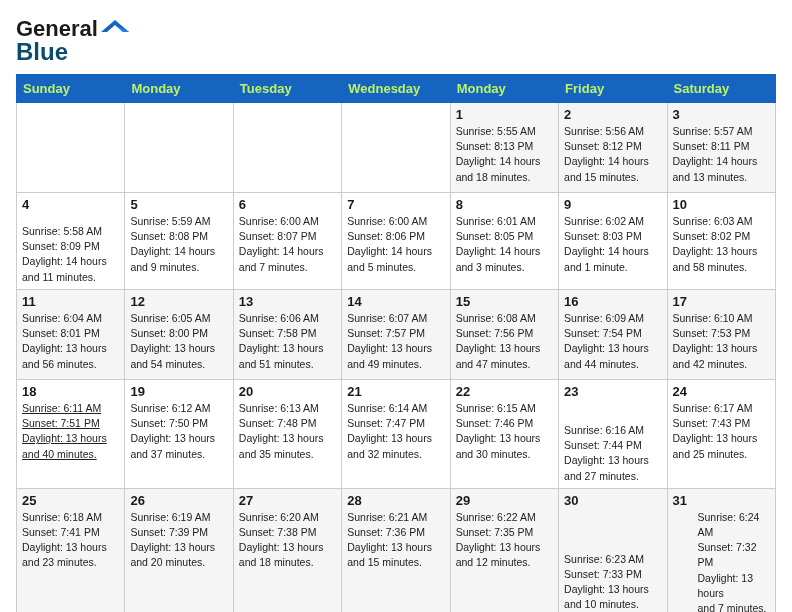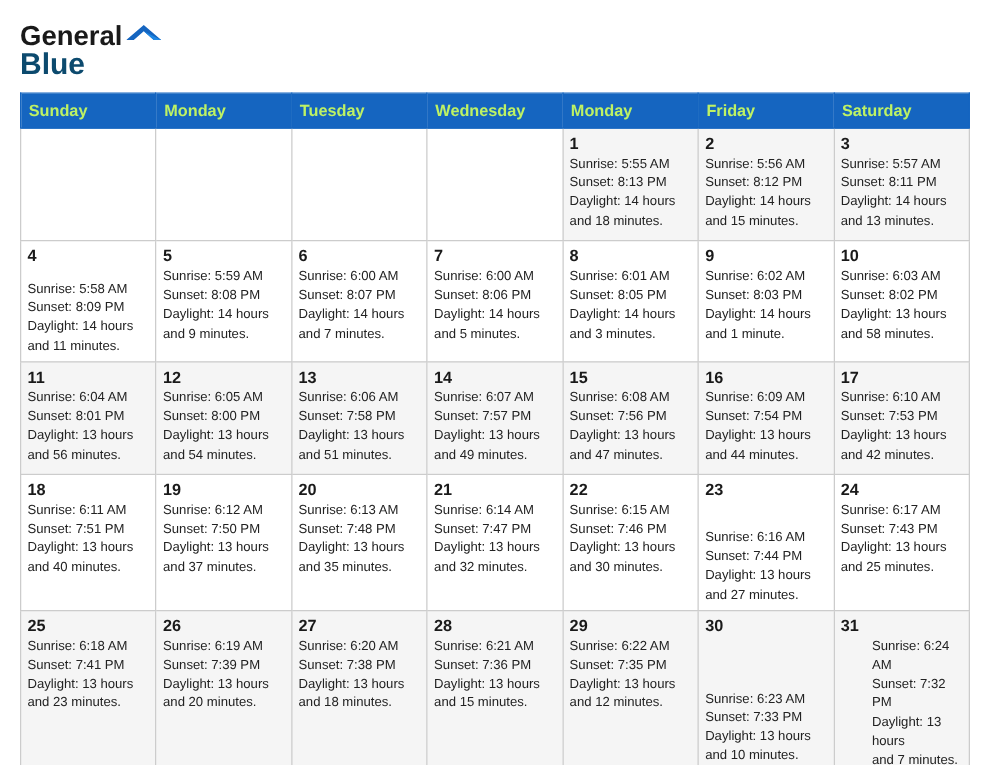--- a/index.html
+++ b/index.html
@@ -235,21 +235,21 @@
           <div class="day-number">17</div>
           <div class="day-info" style="white-space: pre-line;">Sunrise: 6:10 AM
 Sunset: 7:53 PM
 Daylight: 13 hours
 and 42 minutes.</div>
         </td>
       </tr>
       <tr>
         <td>
           <div class="day-number">18</div>
-          <div class="day-info" style="white-space: pre-line;">Sunrise: 6:11 AM
+          <div class="day-info" style="white-space: pre-line; text-decoration: underline;">Sunrise: 6:11 AM
 Sunset: 7:51 PM
 Daylight: 13 hours
 and 40 minutes.</div>
         </td>
         <td>
           <div class="day-number">19</div>
           <div class="day-info" style="white-space: pre-line;">Sunrise: 6:12 AM
 Sunset: 7:50 PM
 Daylight: 13 hours
 and 37 minutes.</div>

